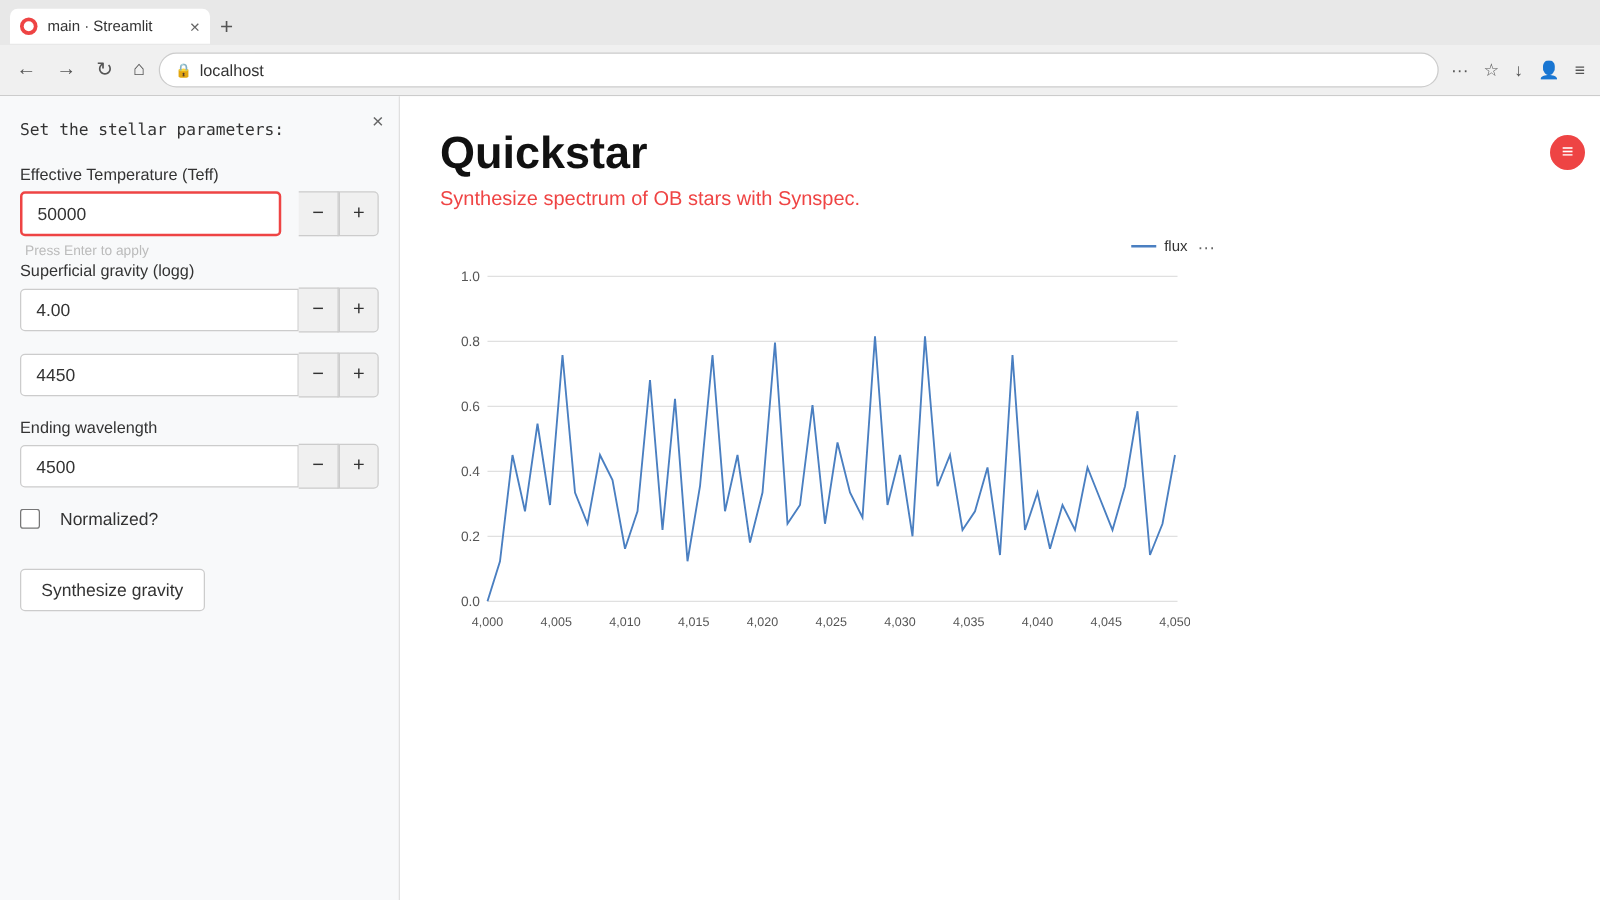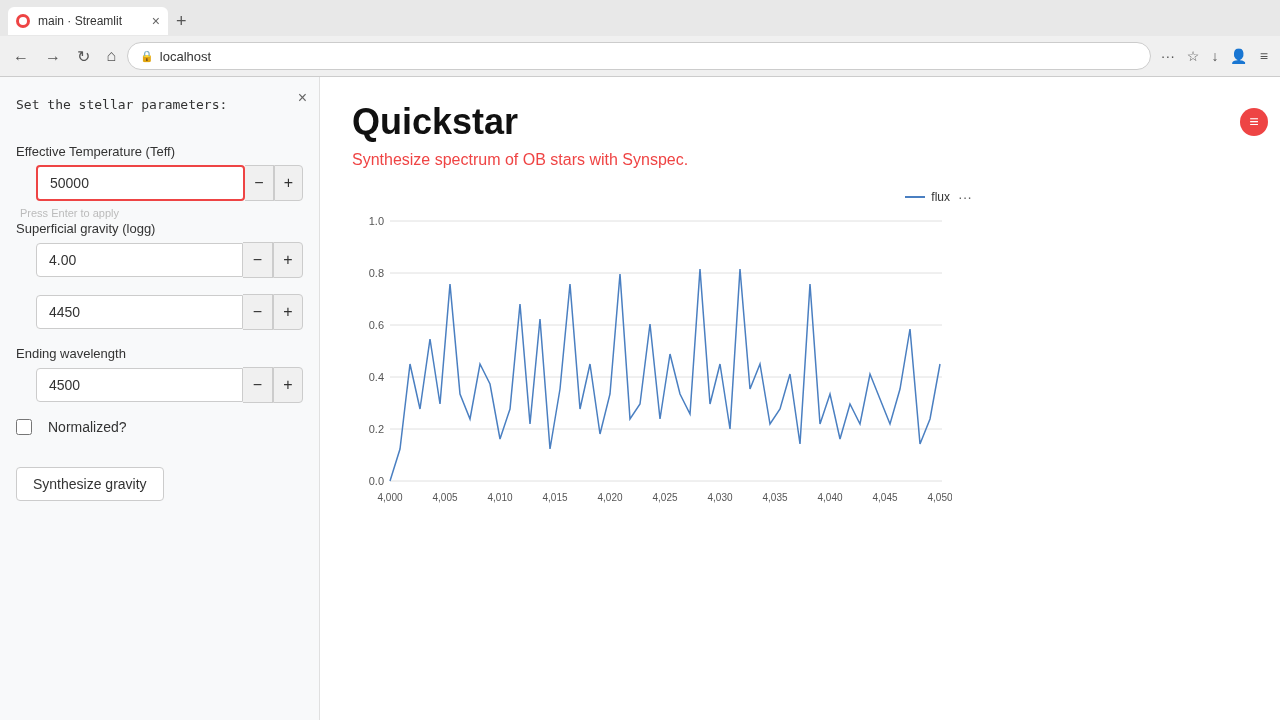--- a/index.html
+++ b/index.html
@@ -120,21 +120,21 @@
       background: none;
       border: none;
       cursor: pointer;
       font-size: 16px;
       color: #666;
     }
     .sidebar-instruction {
       font-size: 13px;
       font-family: monospace;
       color: #333;
-      margin-bottom: 32px;
+      margin-bottom: 20px;
       margin-top: 4px;
     }
     .form-group { margin-bottom: 16px; }
     .form-label {
       font-size: 13px;
       color: #333;
       margin-bottom: 6px;
       display: block;
     }
     .input-row {
@@ -144,21 +144,20 @@
     }
     .number-input {
       flex: 1;
       border: 1px solid #ccc;
       border-radius: 4px;
       padding: 8px 12px;
       font-size: 14px;
       color: #333;
       background: #fff;
       outline: none;
-      margin-left: 20px;
     }
     .number-input.focused {
       border: 2px solid #e44;
       border-radius: 4px;
     }
     .stepper-btn {
       width: 32px;
       height: 36px;
       border: 1px solid #ccc;
       background: #f0f0f0;

